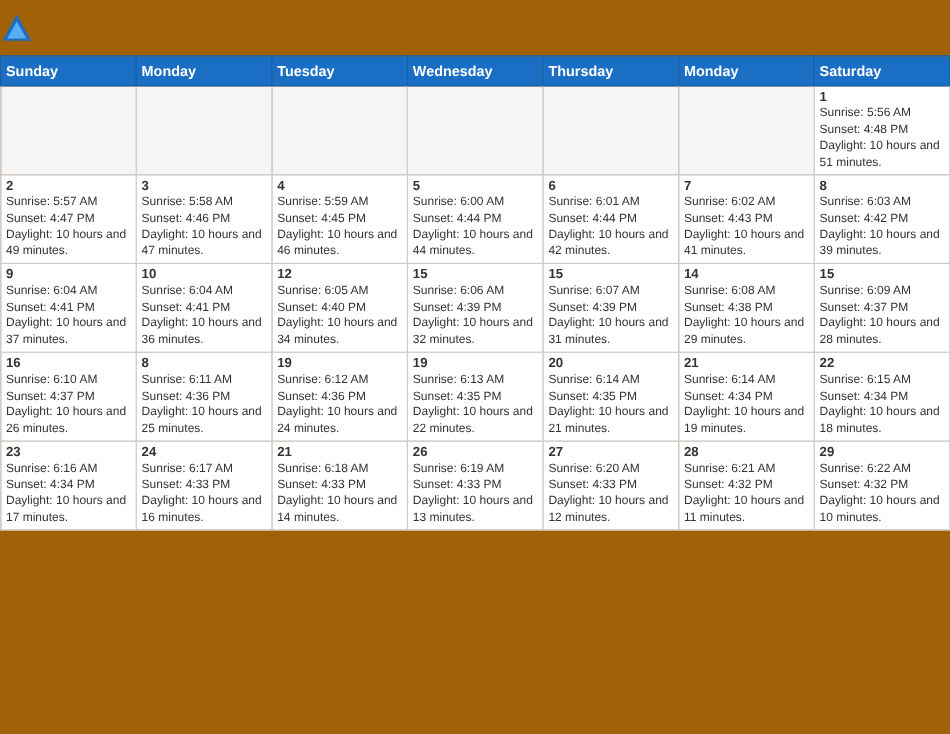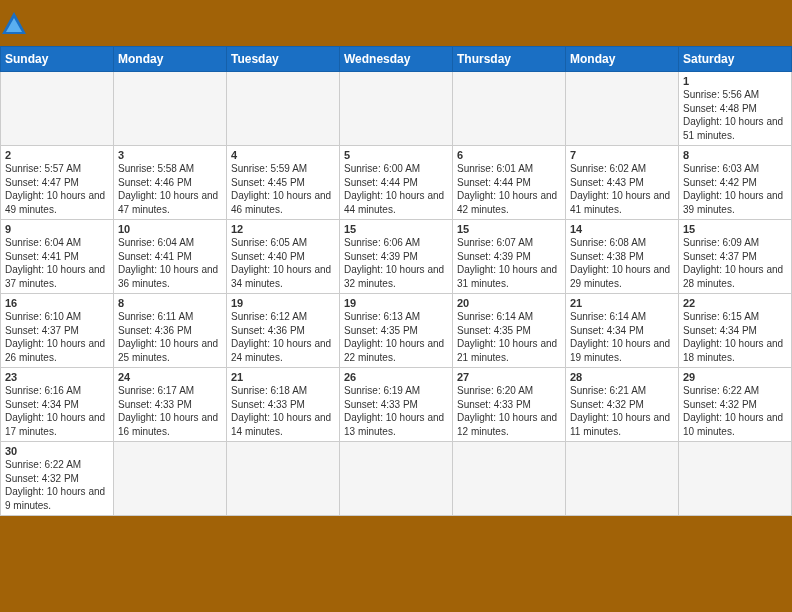--- a/index.html
+++ b/index.html
@@ -250,27 +250,15 @@
           </td>
           <td>
             <span class="day-num">28</span>
             <div class="cell-text">Sunrise: 6:21 AM<br>Sunset: 4:32 PM<br>Daylight: 10 hours and 11 minutes.</div>
           </td>
           <td>
             <span class="day-num">29</span>
             <div class="cell-text">Sunrise: 6:22 AM<br>Sunset: 4:32 PM<br>Daylight: 10 hours and 10 minutes.</div>
           </td>
         </tr>
-        <tr class="last-row">
-          <td>
-            <span class="day-num">30</span>
-            <div class="cell-text">Sunrise: 6:22 AM<br>Sunset: 4:32 PM<br>Daylight: 10 hours and 9 minutes.</div>
-          </td>
-          <td class="empty"></td>
-          <td class="empty"></td>
-          <td class="empty"></td>
-          <td class="empty"></td>
-          <td class="empty"></td>
-          <td class="empty"></td>
-        </tr>
       </tbody>
   </table>
 </div>
 
 </body></html>

